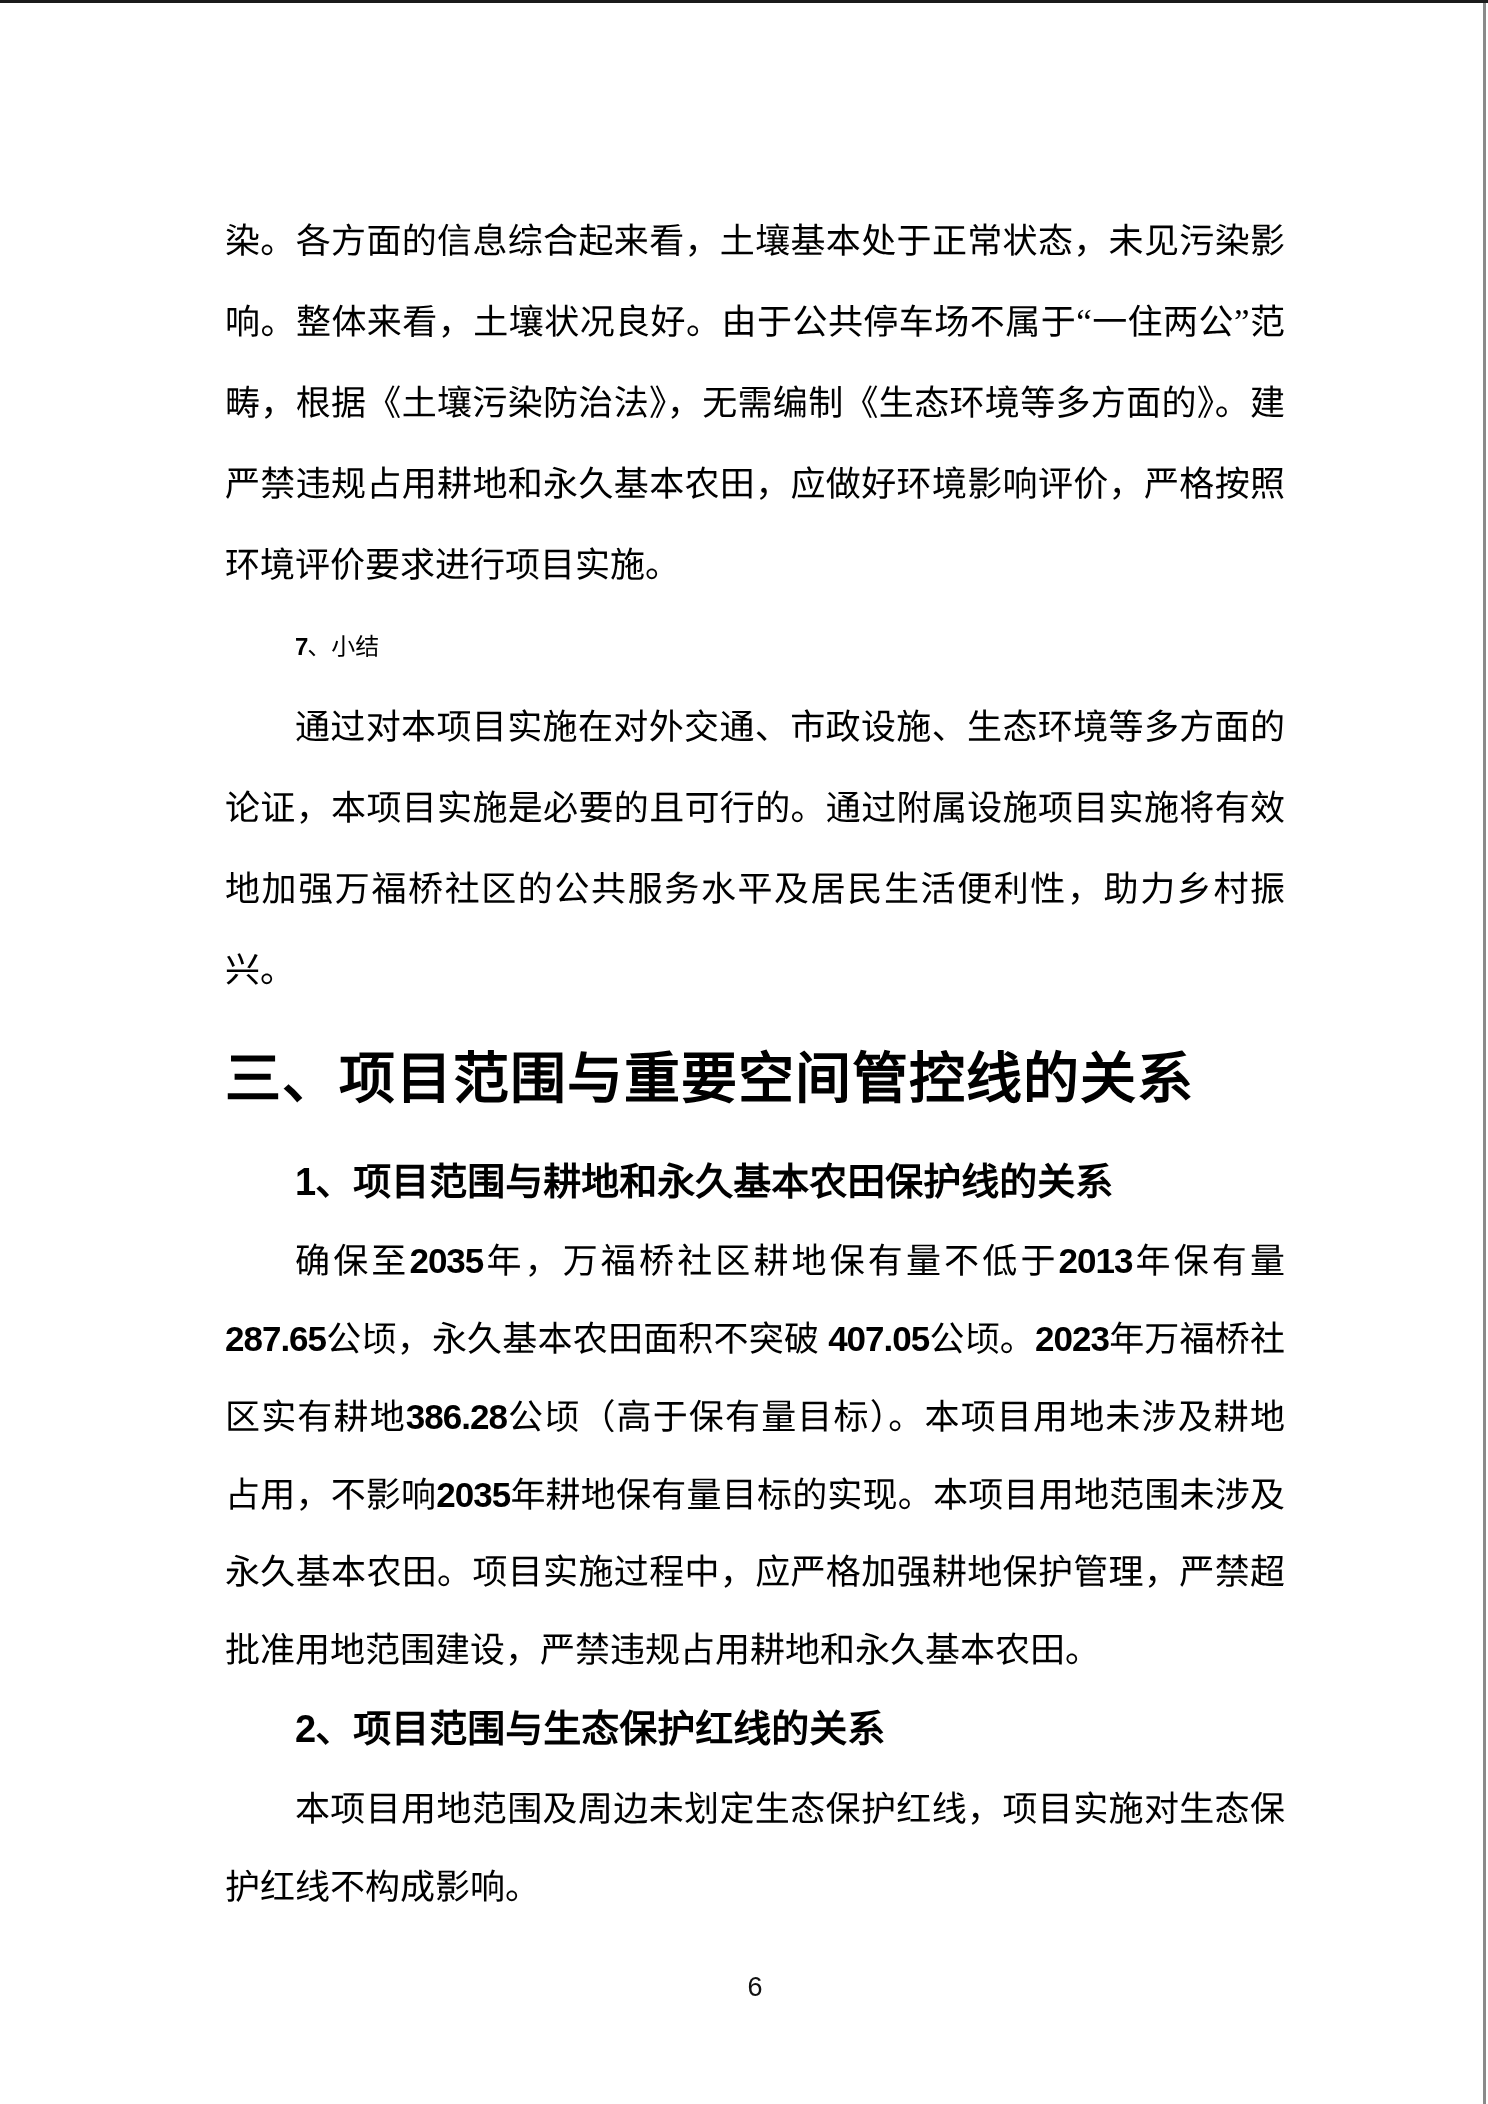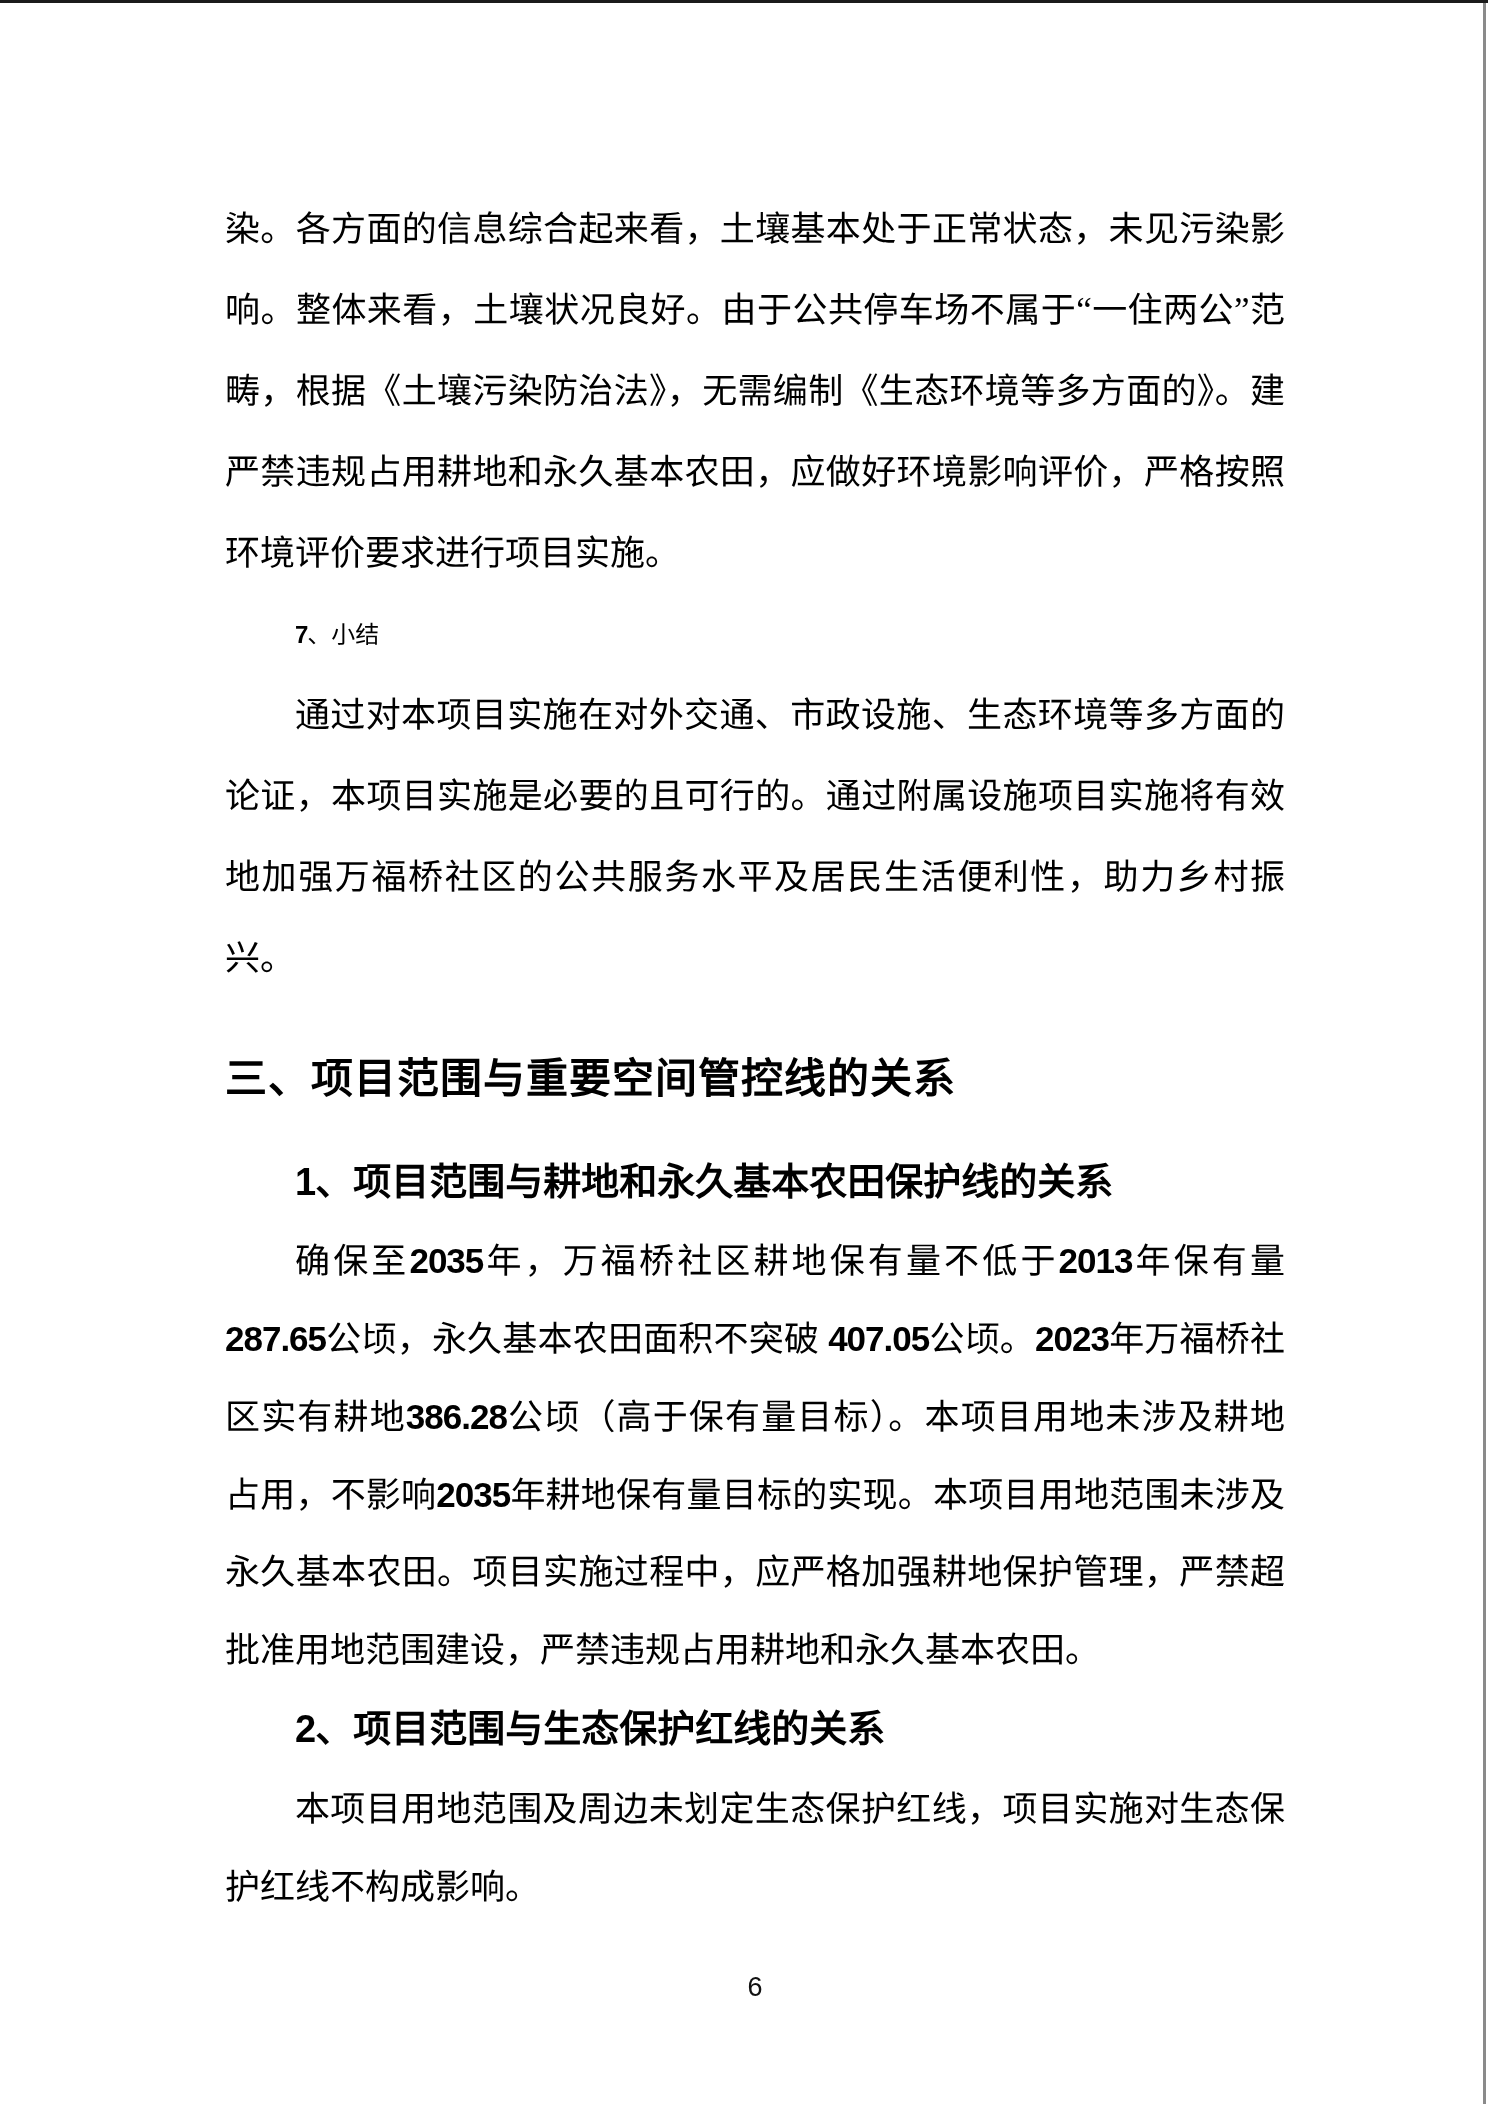--- a/index.html
+++ b/index.html
@@ -4,38 +4,38 @@
 <style>
   html,body{margin:0;padding:0;}
   body{
     width:1488px;height:2104px;background:#ffffff;overflow:hidden;
     font-family:"Liberation Serif","DejaVu Serif",serif;
     color:#000;
   }
   .page{position:relative;width:1488px;height:2104px;background:#fff;}
   .edge-top{position:absolute;top:0;left:0;width:1488px;height:3px;background:#1b1b1b;}
   .edge-right{position:absolute;top:3px;right:2px;width:3px;height:2101px;background:#8a8a8a;}
-  .content{position:absolute;left:225px;top:4px;width:1060px;}
+  .content{position:absolute;left:225px;top:16px;width:1060px;}
 
   
   .para .line{
     height:81px;line-height:81px;font-size:35px;
     text-align:justify;text-align-last:justify;text-justify:inter-character;
     white-space:nowrap;
   }
   .para .line.last{text-align:center;text-align-last:left;white-space:normal;}
   .para .line.indent{padding-left:70px;}
 
   
   [data-name="para-soil-continuation"]{margin-top:185px;}
   [data-name="heading-subsection-7"]{
     height:81px;line-height:81px;font-size:24px;padding-left:70px;
   }
   [data-name="heading-section-3"]{
-    margin-top:50px;height:60px;line-height:60px;font-size:42px;
+    margin-top:38px;height:60px;line-height:60px;font-size:56px;
     font-family:"Liberation Sans","DejaVu Sans",sans-serif;font-weight:700;
     letter-spacing:1px;
   }
   [data-name="heading-sub-1"],[data-name="heading-sub-2"]{
     height:56px;line-height:56px;font-size:38px;padding-left:70px;
     font-family:"Liberation Sans","DejaVu Sans",sans-serif;font-weight:700;
   }
   [data-name="heading-sub-1"]{margin-top:45px;}
   [data-name="para-sub-1-body"]{margin-top:12px;}
   [data-name="para-sub-1-body"] .line,[data-name="para-sub-2-body"] .line{height:78px;line-height:78px;}

